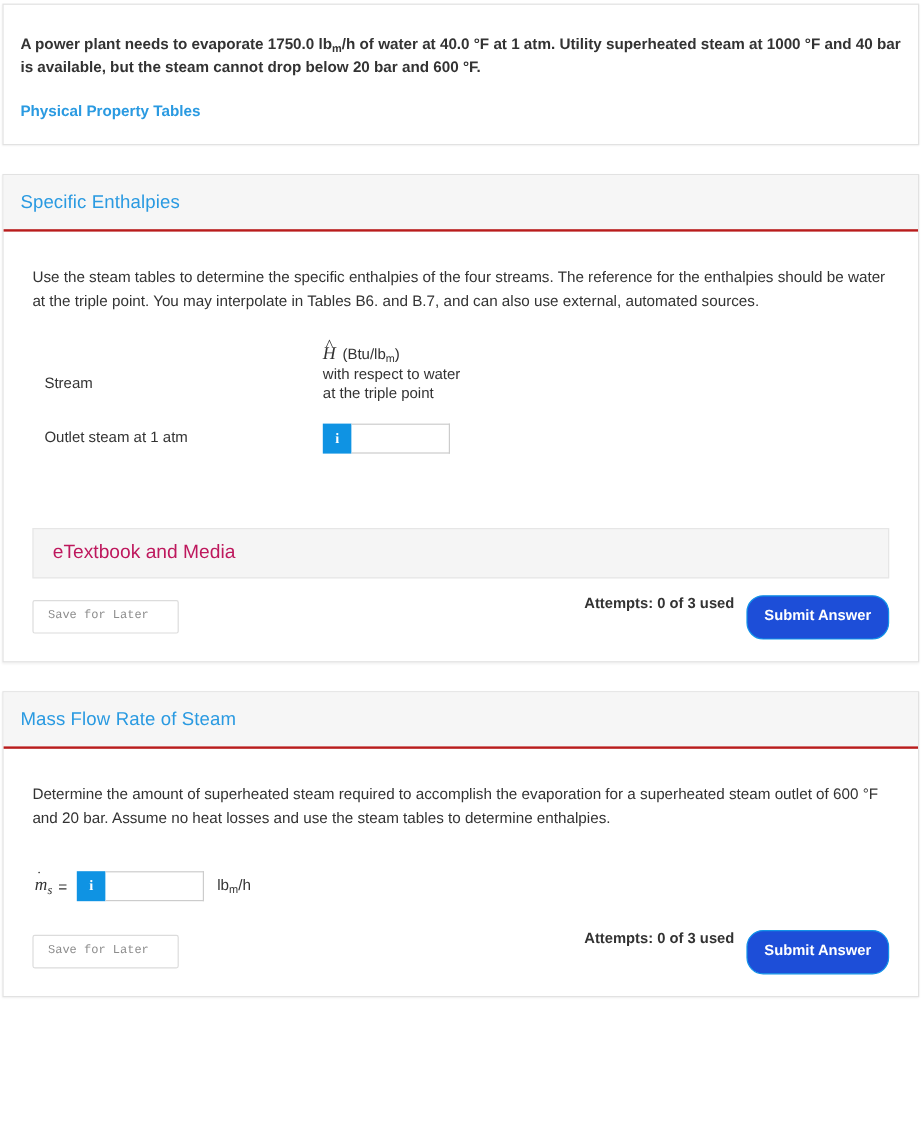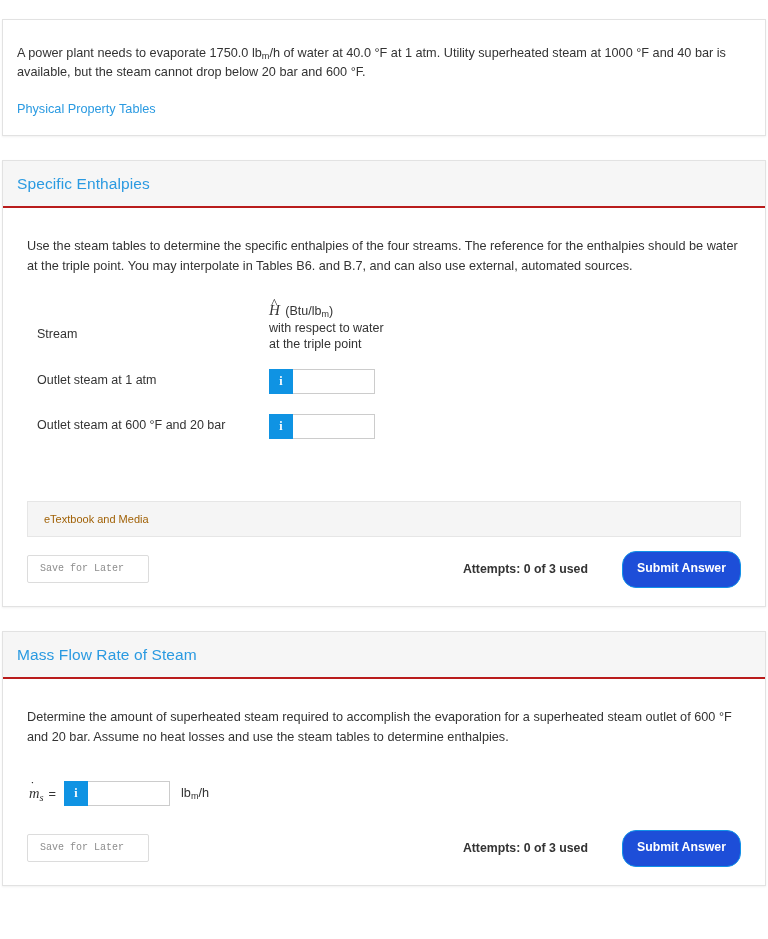--- a/index.html
+++ b/index.html
@@ -22,21 +22,22 @@
 
   
   .card {
     background: #ffffff;
     border: 1px solid #e2e2e2;
     box-shadow: 0 1px 2px rgba(0,0,0,0.06);
     margin: 0 2px 24px 2px;
     box-sizing: border-box;
   }
   .card.first {
-    margin-top: 19px;
+    margin-top: 3px;
+    font-weight: bold;
   }
 
   .card-header {
     background: #f6f6f6;
     border-bottom: 2px solid #b91c1c;
     padding: 14px 14px 13px 14px;
   }
   .card-title {
     color: #2a9ae1;
     font-size: 15.5px;
@@ -167,22 +168,22 @@
     box-sizing: border-box;
     outline: none;
   }
 
   
   .etextbook-bar {
     margin: 52px 0 0 0;
     background: #f5f5f5;
     border: 1px solid #e6e6e6;
     padding: 11px 16px;
-    font-size: 11px;
-    color: #a16207;
+    font-size: 16px;
+    color: #be185d;
     cursor: pointer;
   }
 
   
   .actions {
     display: flex;
     align-items: center;
     margin-top: 14px;
     padding-bottom: 4px;
   }
@@ -192,22 +193,21 @@
     color: #8d8d8d;
     font-family: Liberation Mono, monospace;
     font-size: 10px;
     padding: 7px 24px 8px 12px;
     border-radius: 2px;
     cursor: pointer;
   }
   .actions-right {
     margin-left: auto;
     display: flex;
-    align-items: center;
-    gap: 24px;
+    align-items: flex-start;
   }
   .attempts {
     font-size: 12.3px;
     color: #333333;
     font-weight: bold;
     margin-right: 10px;
     white-space: nowrap;
   }
   .btn-submit {
     background: #1d4ed8;
@@ -301,29 +301,20 @@
             <td class="col-stream row-label">Outlet steam at 1 atm</td>
             <td class="row-input">
               <span class="answer-field">
                 <button class="info-btn">i</button>
                 <input class="answer-input" type="text" value="" style="">
               </span>
             </td>
           </tr>
 
 
-          <tr>
-            <td class="col-stream row-label">Outlet steam at 600 °F and 20 bar</td>
-            <td class="row-input">
-              <span class="answer-field">
-                <button class="info-btn">i</button>
-                <input class="answer-input" type="text" value="" style="">
-              </span>
-            </td>
-          </tr>
         </tbody>
       </table>
 
       <div class="etextbook-bar">eTextbook and Media</div>
 
       <div class="actions">
         <button class="btn-save">Save for Later</button>
         <div class="actions-right">
           <span class="attempts">Attempts: 0 of 3 used</span>
           <button class="btn-submit">Submit Answer</button>

